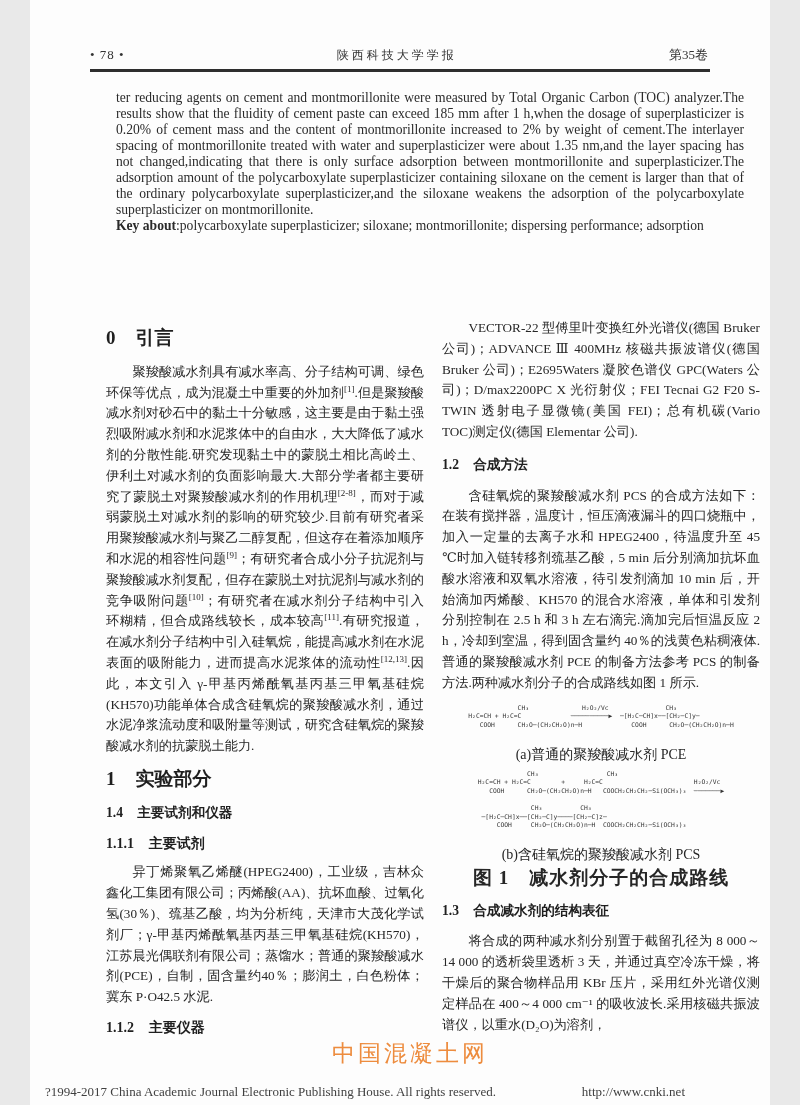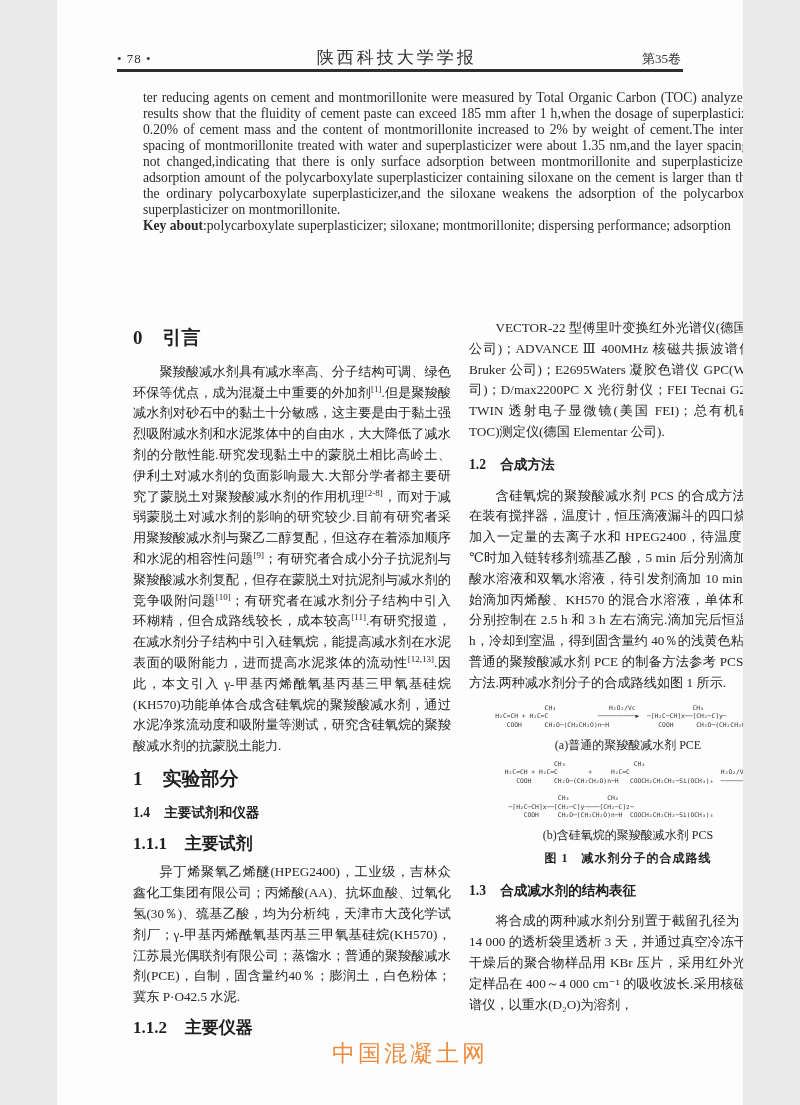--- a/index.html
+++ b/index.html
@@ -1,27 +1,27 @@
 <!DOCTYPE html>
 <html><head>
 <meta charset="utf-8">
 <style>
   html,body{margin:0;padding:0;background:#e9e9e9;}
   .page{
-    position:relative;width:686px;height:1105px;margin:0 auto;
+    position:relative;width:740px;height:1105px;margin:0 auto;
     background:#fdfdfd;overflow:hidden;
     font-family:"Liberation Serif","DejaVu Serif",serif;color:#242424;
   }
   
   .hdr{
     position:absolute;left:60px;right:62px;top:46px;
     display:flex;justify-content:space-between;align-items:baseline;
     font-size:13px;color:#333;
   }
-  .hdr .jtitle{font-size:17px;letter-spacing:3px;}
+  .hdr .jtitle{font-size:12px;letter-spacing:3px;}
   .hdr .pnum{letter-spacing:1px;}
   .hdr-rule{position:absolute;left:60px;right:60px;top:69px;height:3px;background:#2e2e2e;}
   
   .abstract{
     position:absolute;left:86px;top:90px;width:628px;
     font-size:13.6px;line-height:16px;text-align:justify;color:#2a2a2a;
   }
   .abstract p{margin:0;}
   .abstract .kw b{font-weight:bold;}
   
@@ -29,32 +29,32 @@
     position:absolute;top:318px;width:318px;
     font-size:13.2px;line-height:20.8px;text-align:justify;color:#262626;
   }
   .col-left{left:76px;}
   .col-right{left:412px;}
   .col p.body{margin:0;text-indent:2em;}
   h2,h3,h4{margin:0;font-weight:700;color:#1f1f1f;text-align:left;}
   h2{font-size:19px;margin:10px 0 13px;}
   h2.spaced{margin-top:12px;}
   h3{font-size:13.6px;margin:12px 0 10px;}
-  h4{font-size:17px;margin:10px 0 8px;}
+  h4{font-size:14px;margin:10px 0 8px;}
   .hnum{margin-right:1.05em;}
   sup{font-size:9px;line-height:0;}
   
   figure{margin:8px 0 4px;padding:0;text-align:center;}
   pre.chem{
     margin:2px 0;text-align:left;display:inline-block;
     font-family:"DejaVu Sans Mono",monospace;
     font-size:6.3px;line-height:8.6px;color:#333;white-space:pre;
   }
-  .figsub{font-size:12px;line-height:16px;margin:3px 0 5px;text-align:center;text-indent:0;}
-  figcaption{font-size:12px;font-weight:600;letter-spacing:1px;margin-top:4px;text-align:center;}
+  .figsub{font-size:14px;line-height:16px;margin:13px 0 5px;text-align:center;text-indent:0;}
+  figcaption{font-size:19px;font-weight:600;letter-spacing:1px;margin-top:4px;text-align:center;}
   
   .watermark{
     position:absolute;left:0;right:0;top:1038px;text-align:center;
     font-family:"Liberation Sans","DejaVu Sans",sans-serif;
     font-size:23px;letter-spacing:3px;
   }
   .pfooter{
     position:absolute;left:15px;width:640px;top:1084px;
     display:flex;justify-content:space-between;
     font-size:13px;color:#3f3f3f;
@@ -112,14 +112,18 @@
       <div class="figsub">(b)含硅氧烷的聚羧酸减水剂 PCS</div>
       <figcaption>图 1　减水剂分子的合成路线</figcaption>
     </figure>
 
     <h3><span class="hnum">1.3</span><span>合成减水剂的结构表征</span></h3>
     <p class="body">将合成的两种减水剂分别置于截留孔径为 8 000～14 000 的透析袋里透析 3 天，并通过真空冷冻干燥，将干燥后的聚合物样品用 KBr 压片，采用红外光谱仪测定样品在 400～4 000 cm⁻¹ 的吸收波长.采用核磁共振波谱仪，以重水(D₂O)为溶剂，</p>
   </div>
 
   <div class="watermark" style="color: rgb(237, 140, 62); padding-left: 20px;">中国混凝土网</div>
 
+  <div class="pfooter">
+    <span>?1994-2017 China Academic Journal Electronic Publishing House. All rights reserved.</span>
+    <span>http://www.cnki.net</span>
+  </div>
 
 </div>
 
 </body></html>

